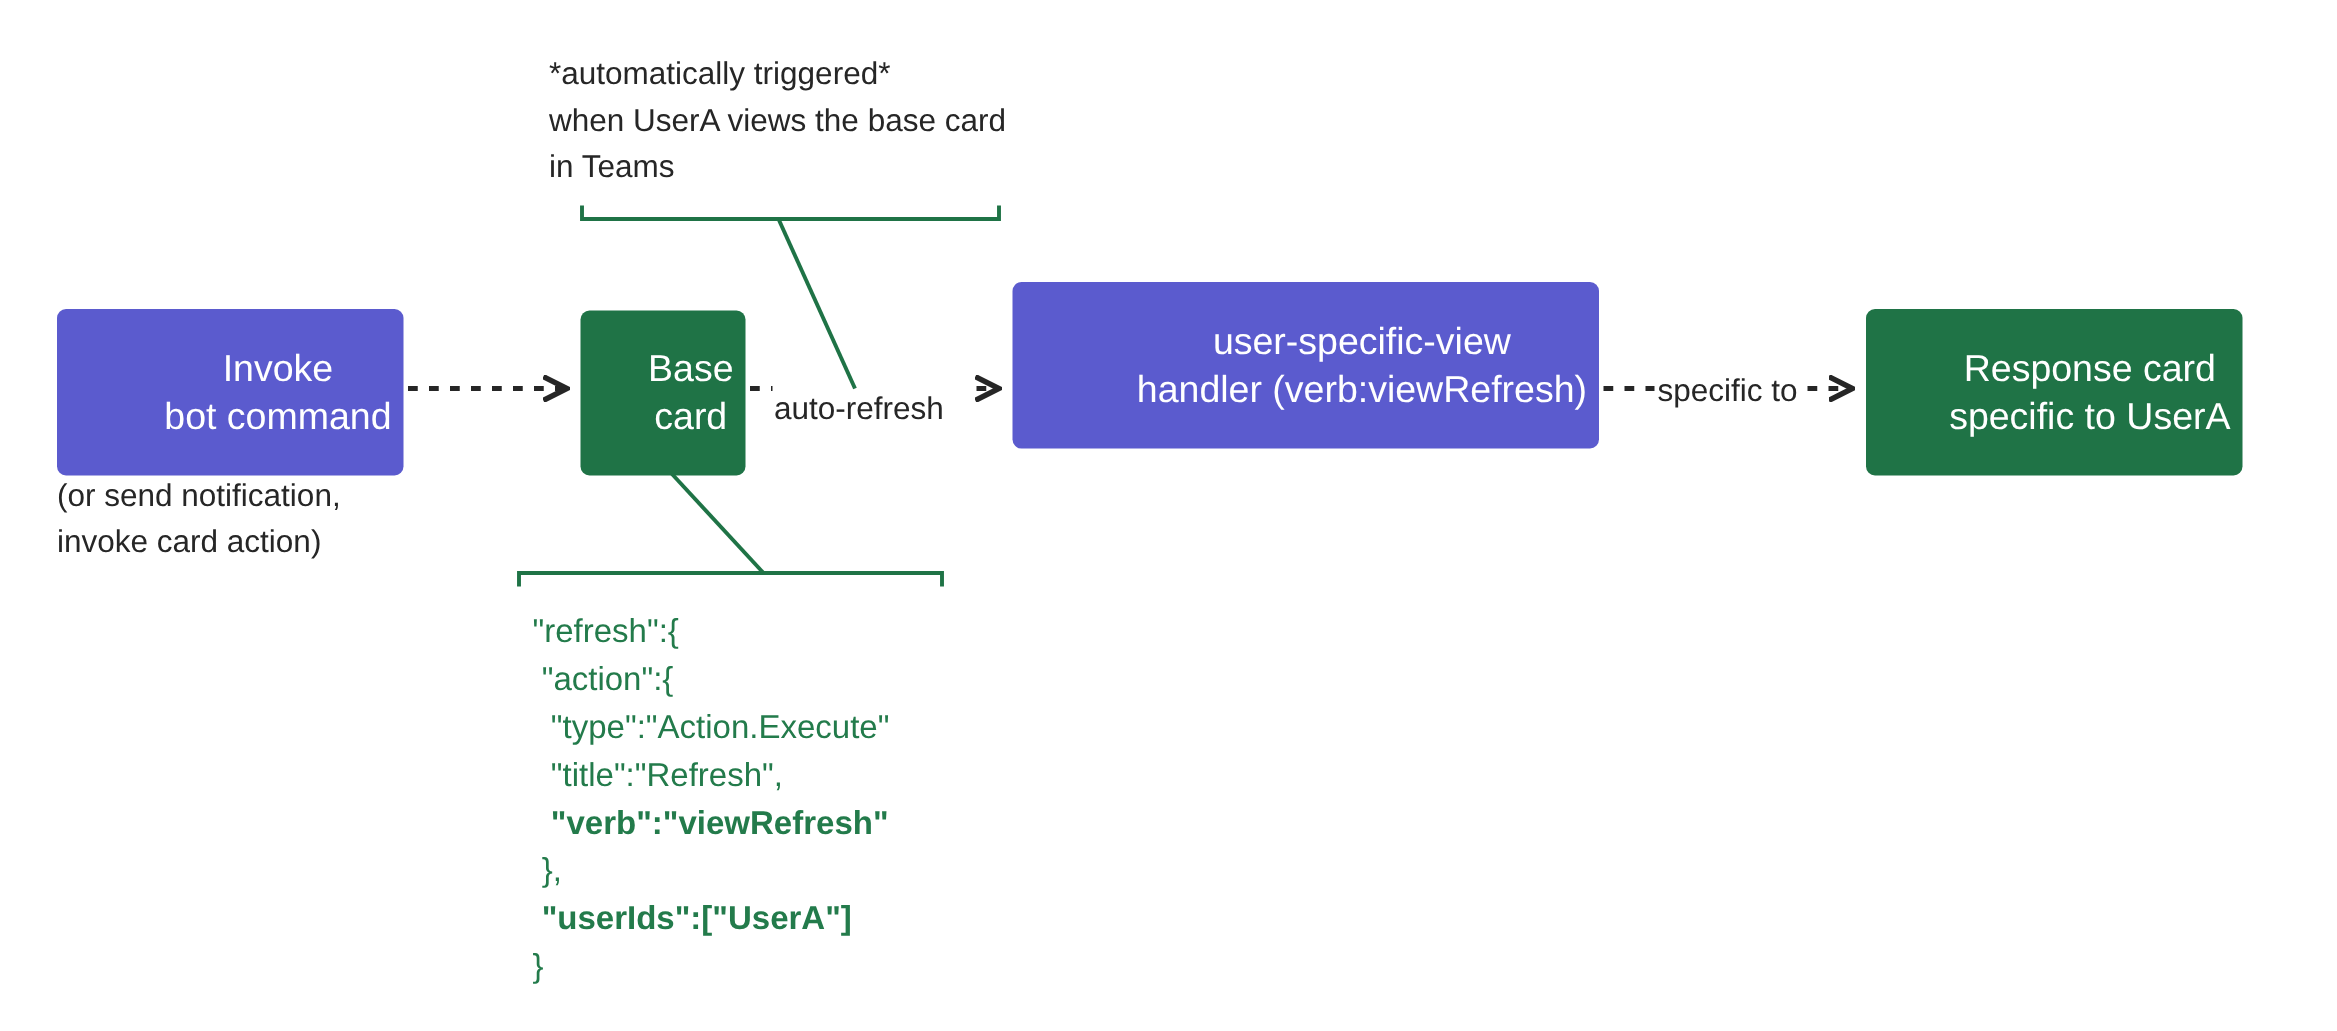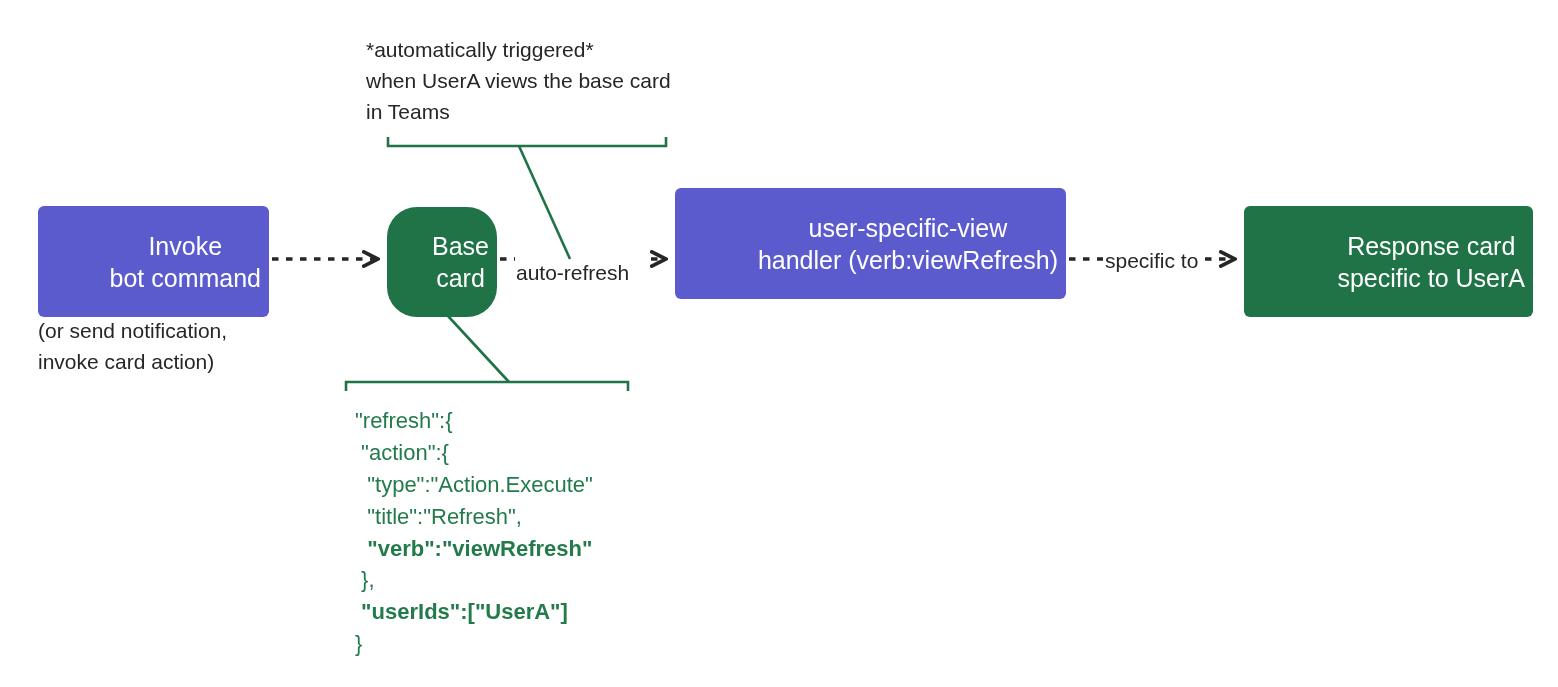--- a/index.html
+++ b/index.html
@@ -50,29 +50,28 @@
 
   #node-invoke {
     left: 38px;  top: 206px;  width: 231px; height: 111px;
     background: #5b5bce;
     font-size: 25px;
   }
   #node-base-card {
     left: 387px; top: 207px; width: 110px; height: 110px;
     background: #1f7346;
     font-size: 25px;
-    border-radius: 30px;
   }
   #node-handler {
     left: 675px; top: 188px; width: 391px; height: 111px;
     background: #5b5bce;
     font-size: 25px;
   }
   #node-response {
-    left: 1244px; top: 206px; width: 289px; height: 111px;
+    left: 1244px; top: 206px; width: 251px; height: 111px;
     background: #1f7346;
     font-size: 25px;
   }
 
   
   .caption {
     position: absolute;
     white-space: pre-line;
     color: #262626;
   }

